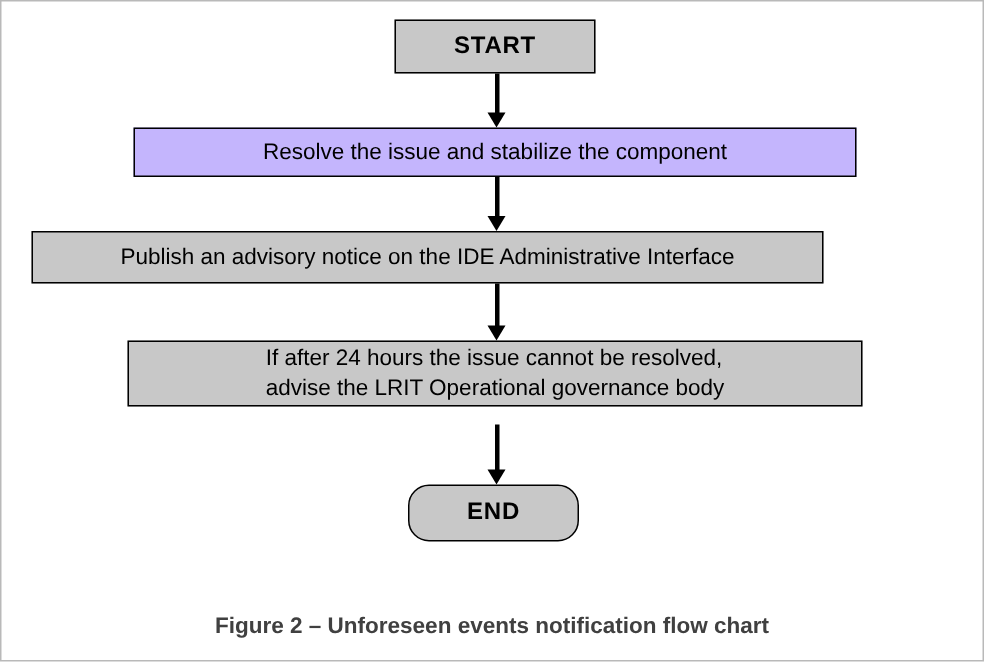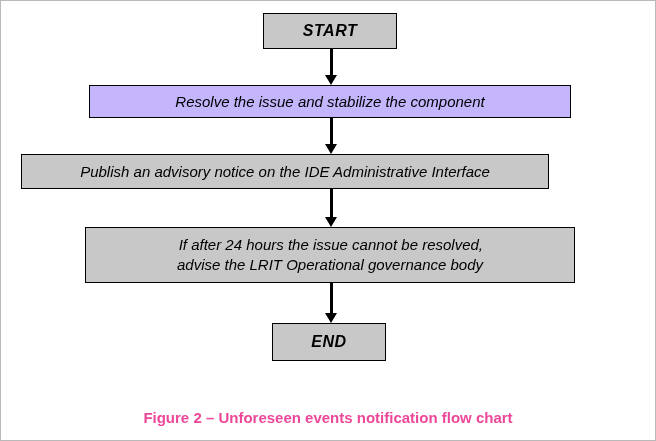--- a/index.html
+++ b/index.html
@@ -22,26 +22,25 @@
     border: 1px solid #b9b9b9;
   }
   .node {
     position: absolute;
     box-sizing: border-box;
     background: #c8c8c8;
     border: 1px solid #000000;
     display: flex;
     align-items: center;
     justify-content: center;
-    text-align: right;
+    text-align: left;
     font-size: 15px;
     line-height: 20px;
     color: #000000;
     padding: 2px 6px;
-    font-style: italic;
   }
   .node.terminal {
     font-weight: bold;
     letter-spacing: 0.5px;
     font-size: 16px;
   }
   .node-text {
     display: block;
     white-space: pre-line;
   }
@@ -65,46 +64,46 @@
     border-top: 10px solid #000000;
   }
   #caption {
     position: absolute;
     left: 0;
     right: 0;
     bottom: 14px;
     text-align: center;
     font-size: 15px;
     font-weight: bold;
-    color: #ec4899;
+    color: #404040;
   }
 </style>
 </head>
 <body style="background: rgb(255, 255, 255);">
 
 <div id="flowchart">
 
   <div class="node terminal" id="node-start" style="left: 262px; top: 12px; width: 134px; height: 36px; background: rgb(200, 200, 200); border-color: rgb(0, 0, 0);">
     <span class="node-text">START</span>
   </div>
 
   <div class="node" id="node-resolve" style="left: 88px; top: 84px; width: 482px; height: 33px; background: #c4b5fd; border-color: rgb(0, 0, 0);">
     <span class="node-text">Resolve the issue and stabilize the component</span>
   </div>
 
   <div class="node" id="node-publish" style="left: 20px; top: 153px; width: 528px; height: 35px; background: rgb(200, 200, 200); border-color: rgb(0, 0, 0);">
     <span class="node-text">Publish an advisory notice on the IDE Administrative Interface</span>
   </div>
 
-  <div class="node" id="node-escalate" style="left: 84px; top: 226px; width: 490px; height: 56px; background: rgb(200, 200, 200); border-color: rgb(0, 0, 0);">
+  <div class="node" id="node-escalate" style="left: 84px; top: 226px; width: 490px; height: 44px; background: rgb(200, 200, 200); border-color: rgb(0, 0, 0);">
     <span class="node-text">If after 24 hours the issue cannot be resolved,
 advise the LRIT Operational governance body</span>
   </div>
 
-  <div class="node terminal" id="node-end" style="left: 271px; top: 322px; width: 114px; height: 38px; background: rgb(200, 200, 200); border-color: rgb(0, 0, 0);">
+  <div class="node terminal" id="node-end" style="left: 271px; top: 322px; width: 114px; height: 38px; background: rgb(200, 200, 200); border-color: rgb(0, 0, 0); border-radius: 14px;">
     <span class="node-text">END</span>
   </div>
 
   <div class="connector" id="conn-0" style="left: 329px; top: 48px; width: 3px; height: 36px;">
     <span class="line" style="height: 27px; background: rgb(0, 0, 0);"></span>
     <span class="head" style="top: 26px; border-top-color: rgb(0, 0, 0);"></span>
   </div>
   <div class="connector" id="conn-1" style="left: 329px; top: 117px; width: 3px; height: 36px;">
     <span class="line" style="height: 27px; background: rgb(0, 0, 0);"></span>
     <span class="head" style="top: 26px; border-top-color: rgb(0, 0, 0);"></span>

